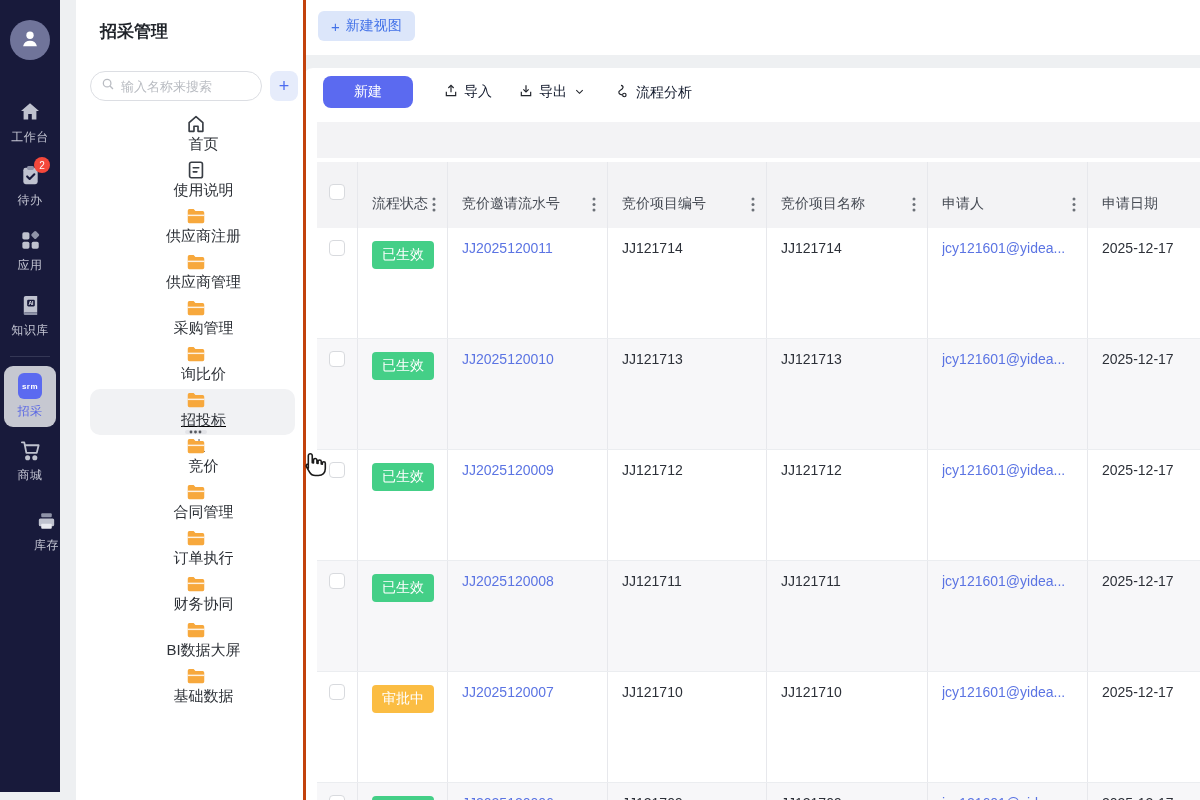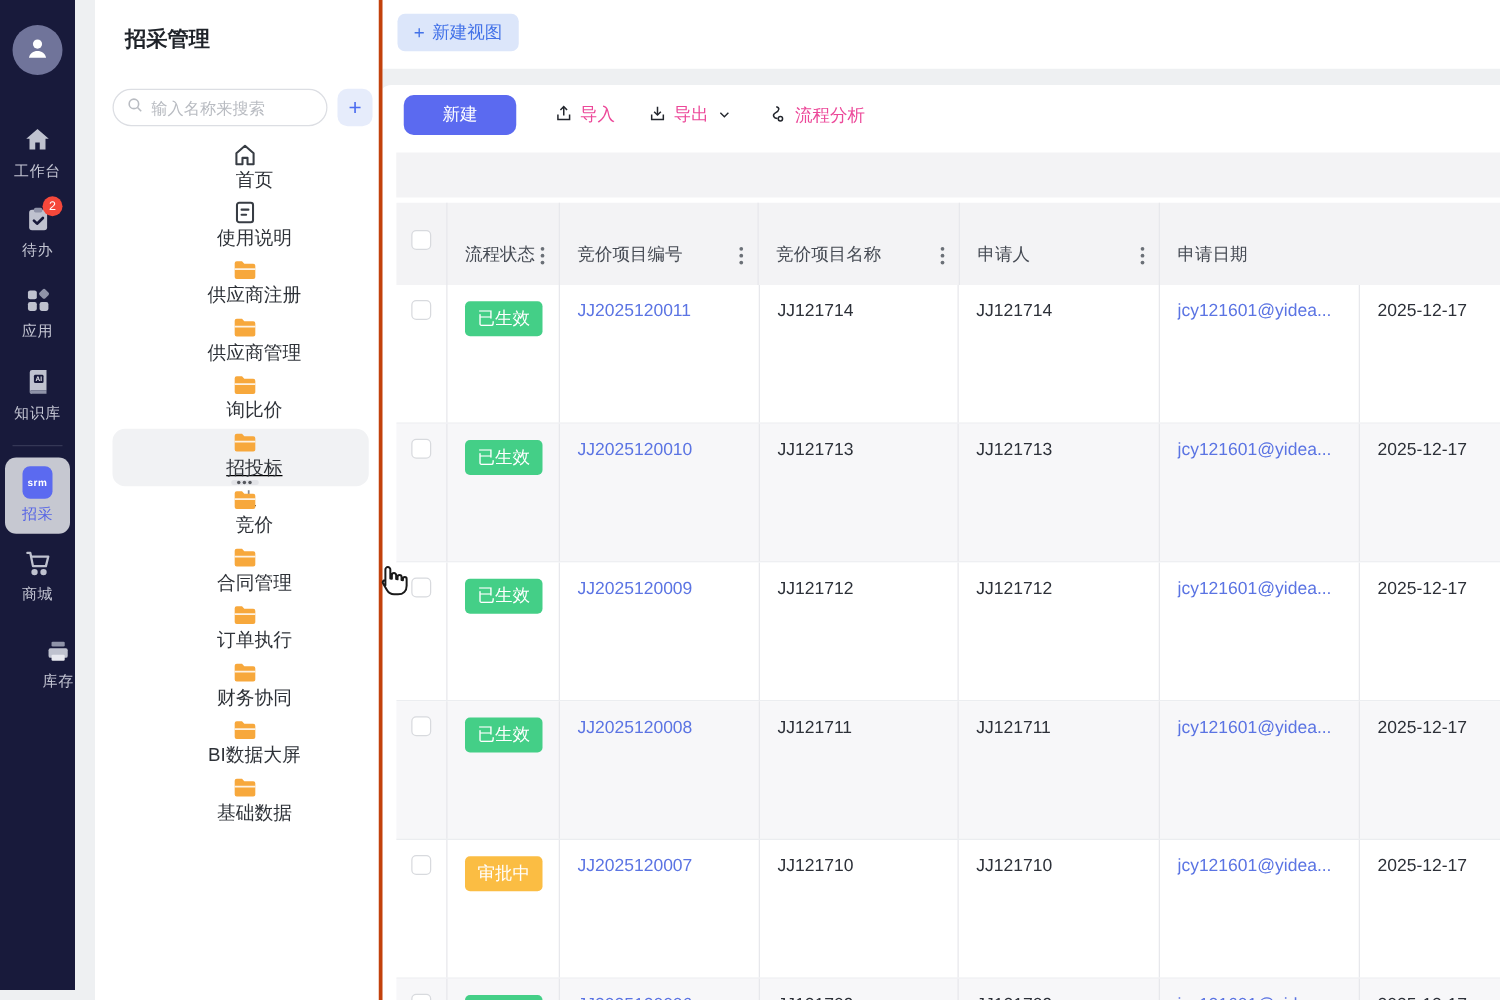--- a/index.html
+++ b/index.html
@@ -35,21 +35,21 @@
   .plus-ghost { margin-left:7px; color:#85888e; font-size:19px; font-weight:300; line-height:1; cursor:pointer; }
   .cursor-hand { position:absolute; left:222px; top:450px; z-index:30; pointer-events:none; }
 
   
   .topstrip { position:absolute; left:290px; top:0; right:0; height:55px; background:#fff; z-index:2; }
   .new-view-btn { position:absolute; left:28px; top:11px; height:30px; padding:0 13px; border:none; border-radius:6px; background:#dce6fa; color:#4372e8; font-size:14px; display:flex; align-items:center; gap:6px; cursor:pointer; }
   .new-view-btn .pl { font-size:15px; }
   .card { position:absolute; left:303px; top:68px; width:897px; height:732px; background:#fff; border-radius:10px 0 0 0; overflow:hidden; z-index:3; }
   .toolbar { position:absolute; left:20px; top:8px; right:0; height:32px; display:flex; align-items:center; }
   .btn-primary { width:90px; height:32px; border:none; border-radius:8px; background:#5b6af0; color:#fff; font-size:14px; cursor:pointer; }
-  .tool-link { display:flex; align-items:center; gap:5px; font-size:14px; color:#ec4899; cursor:pointer; }
+  .tool-link { display:flex; align-items:center; gap:5px; font-size:14px; color:#0f172a; cursor:pointer; }
   .tool-link.import { margin-left:30px; }
   .tool-link.export { margin-left:26px; }
   .tool-link.flow { margin-left:30px;align-items:flex-end; }
   .chev { margin-left:2px; }
 
   .gray-strip { position:absolute; left:14px; top:54px; right:0; height:36px; background:#f3f3f5; }
   .tablewrap { position:absolute; left:14px; top:94px; right:0; bottom:0; overflow:hidden; }
   .trow { display:flex; width:932px; }
   .thead { height:66px; background:#f3f3f5; }
   .tcell { flex:none; border-right:1px solid #e7e8ec; padding-left:14px; position:relative; }
@@ -210,20 +210,29 @@
           </span>
           <span class="lbl">供应商管理</span>
         </div>
         <div class="sb-item">
           <span style="display: flex;">
             <svg width="22" height="22" viewBox="0 0 24 24">
               <path d="M3 6.2 a1.8 1.8 0 0 1 1.8-1.8 h4.6 l2 2.2 h7.8 A1.8 1.8 0 0 1 21 8.4 V18 a1.8 1.8 0 0 1-1.8 1.8 H4.8 A1.8 1.8 0 0 1 3 18 z" fill="#f7a83c"></path>
               <path d="M3 10.5 h18 v1.6 H3 z" fill="#ffffff" opacity=".85"></path>
             </svg>
           </span>
+          <span class="lbl">采购管理</span>
+        </div>
+        <div class="sb-item">
+          <span style="display: flex;">
+            <svg width="22" height="22" viewBox="0 0 24 24">
+              <path d="M3 6.2 a1.8 1.8 0 0 1 1.8-1.8 h4.6 l2 2.2 h7.8 A1.8 1.8 0 0 1 21 8.4 V18 a1.8 1.8 0 0 1-1.8 1.8 H4.8 A1.8 1.8 0 0 1 3 18 z" fill="#f7a83c"></path>
+              <path d="M3 10.5 h18 v1.6 H3 z" fill="#ffffff" opacity=".85"></path>
+            </svg>
+          </span>
           <span class="lbl">询比价</span>
         </div>
         <div class="sb-item hovered">
           <span style="display: flex;">
             <svg width="22" height="22" viewBox="0 0 24 24">
               <path d="M3 6.2 a1.8 1.8 0 0 1 1.8-1.8 h4.6 l2 2.2 h7.8 A1.8 1.8 0 0 1 21 8.4 V18 a1.8 1.8 0 0 1-1.8 1.8 H4.8 A1.8 1.8 0 0 1 3 18 z" fill="#f7a83c"></path>
               <path d="M3 10.5 h18 v1.6 H3 z" fill="#ffffff" opacity=".85"></path>
             </svg>
           </span>
           <span class="lbl">招投标</span>
@@ -349,20 +358,28 @@
             <span class="checkbox"></span>
           </div>
           <div class="tcell c-status">
             <span>流程状态</span>
             <span class="colmenu"><svg width="4" height="15" viewBox="0 0 4 15">
                 <circle cx="2" cy="2" r="1.5" fill="#6b7077"></circle>
                 <circle cx="2" cy="7.5" r="1.5" fill="#6b7077"></circle>
                 <circle cx="2" cy="13" r="1.5" fill="#6b7077"></circle>
               </svg></span>
           </div>
+          <div class="tcell c-serial">
+            <span>竞价邀请流水号</span>
+            <span class="colmenu"><svg width="4" height="15" viewBox="0 0 4 15">
+                <circle cx="2" cy="2" r="1.5" fill="#6b7077"></circle>
+                <circle cx="2" cy="7.5" r="1.5" fill="#6b7077"></circle>
+                <circle cx="2" cy="13" r="1.5" fill="#6b7077"></circle>
+              </svg></span>
+          </div>
           <div class="tcell c-code">
             <span>竞价项目编号</span>
             <span class="colmenu"><svg width="4" height="15" viewBox="0 0 4 15">
                 <circle cx="2" cy="2" r="1.5" fill="#6b7077"></circle>
                 <circle cx="2" cy="7.5" r="1.5" fill="#6b7077"></circle>
                 <circle cx="2" cy="13" r="1.5" fill="#6b7077"></circle>
               </svg></span>
           </div>
           <div class="tcell c-name">
             <span>竞价项目名称</span>

